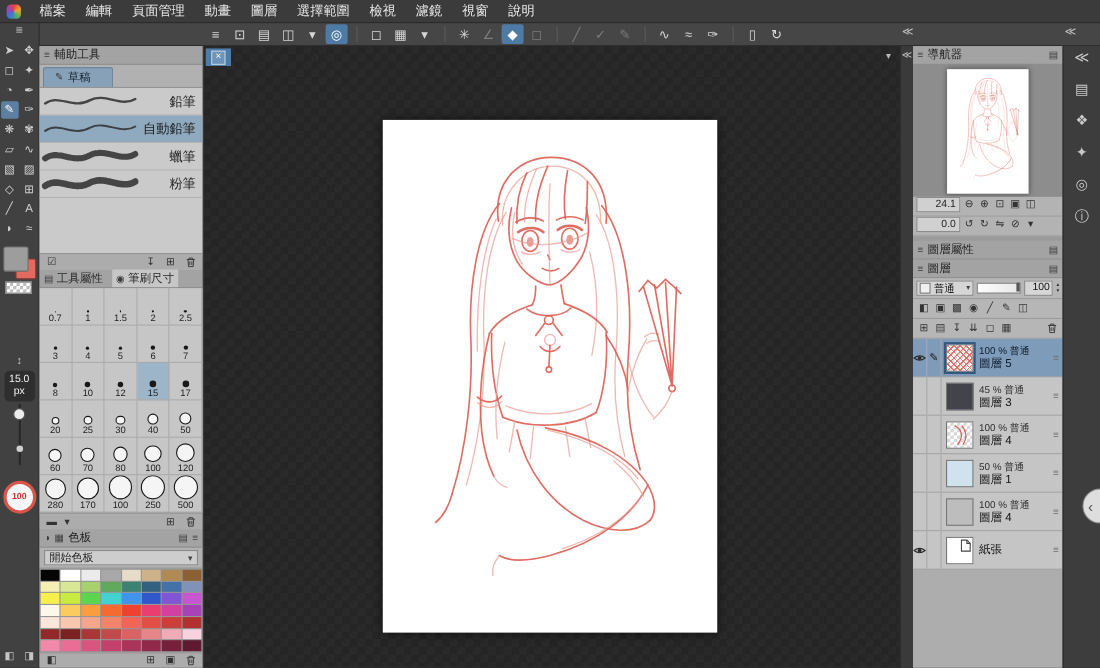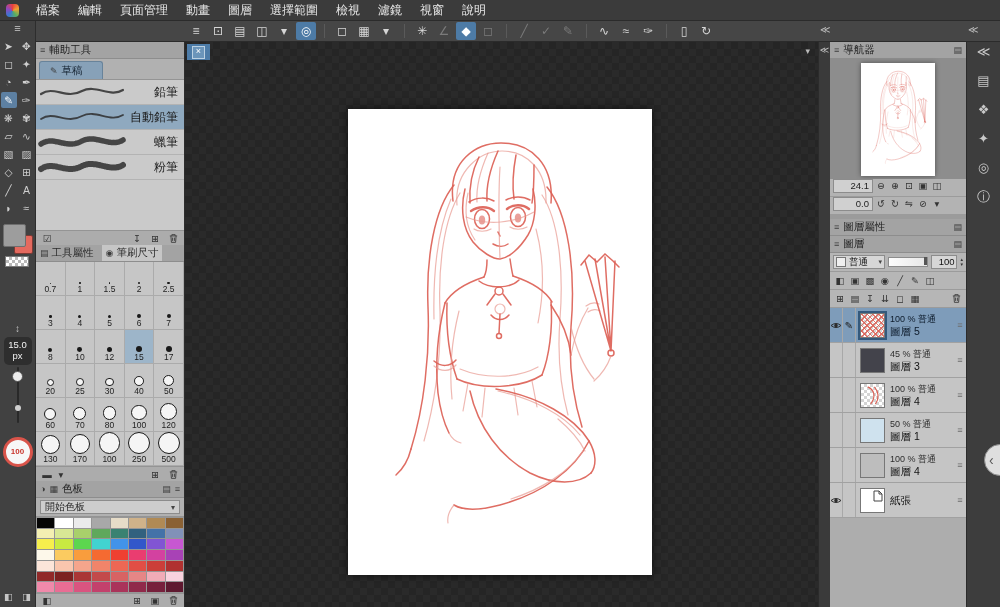--- a/index.html
+++ b/index.html
@@ -390,21 +390,21 @@
         <div class="size-cell">
       <span class="dot big" style="width:15.5px;height:15.5px"></span>
       <span class="size-num">100</span>
     </div>
         <div class="size-cell">
       <span class="dot big" style="width:17.0px;height:17.0px"></span>
       <span class="size-num">120</span>
     </div>
         <div class="size-cell">
       <span class="dot big" style="width:19.0px;height:19.0px"></span>
-      <span class="size-num">130</span>
+      <span class="size-num">280</span>
     </div>
         <div class="size-cell">
       <span class="dot big" style="width:20.2px;height:20.2px"></span>
       <span class="size-num">170</span>
     </div>
         <div class="size-cell">
       <span class="dot big" style="width:21.9px;height:21.9px"></span>
       <span class="size-num">100</span>
     </div>
         <div class="size-cell">

